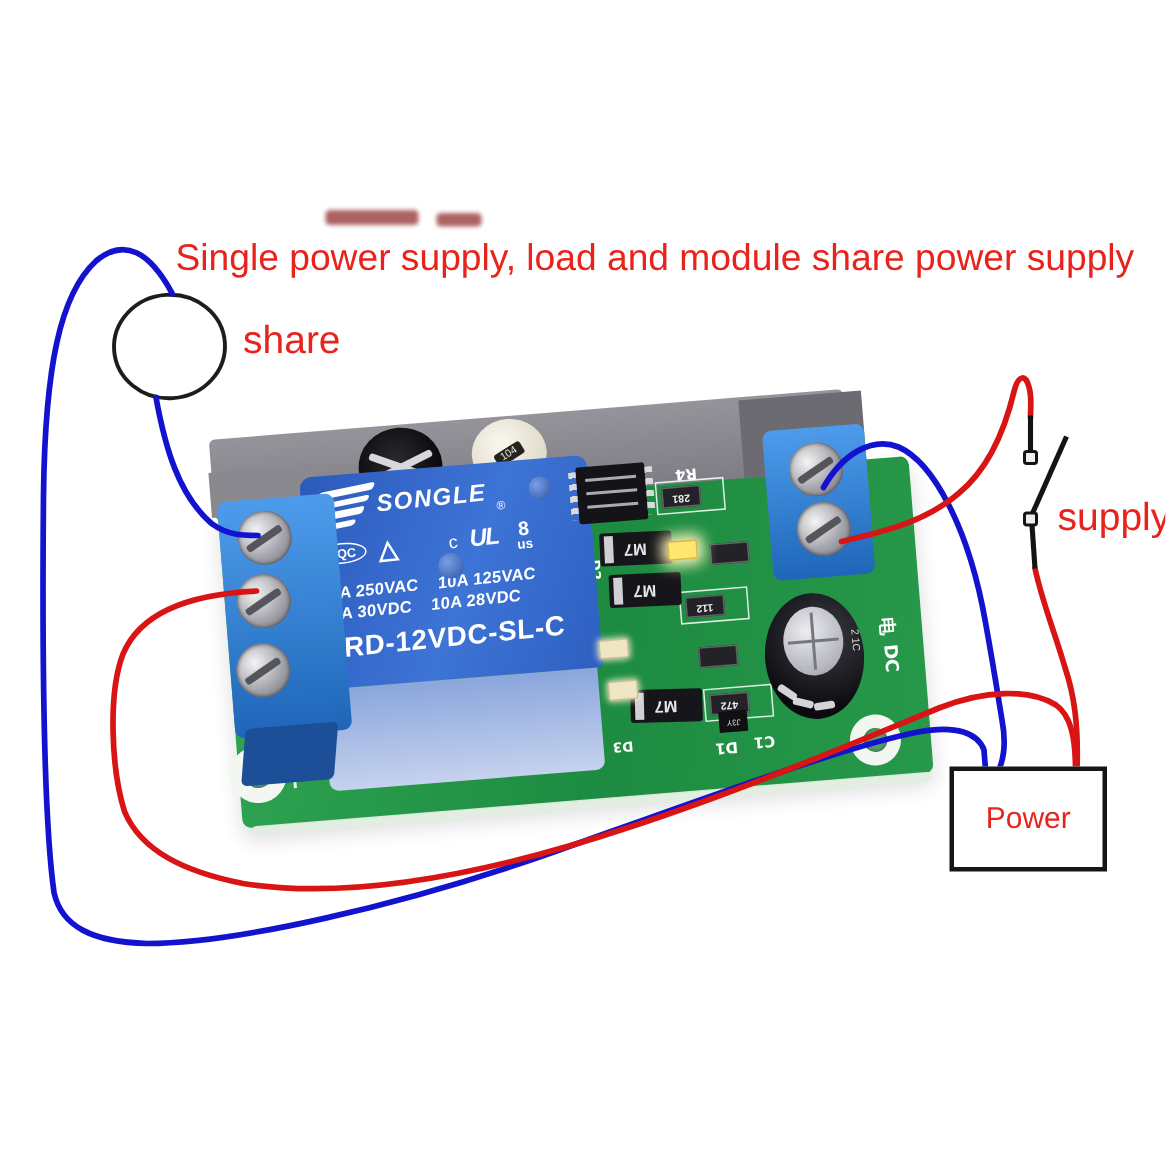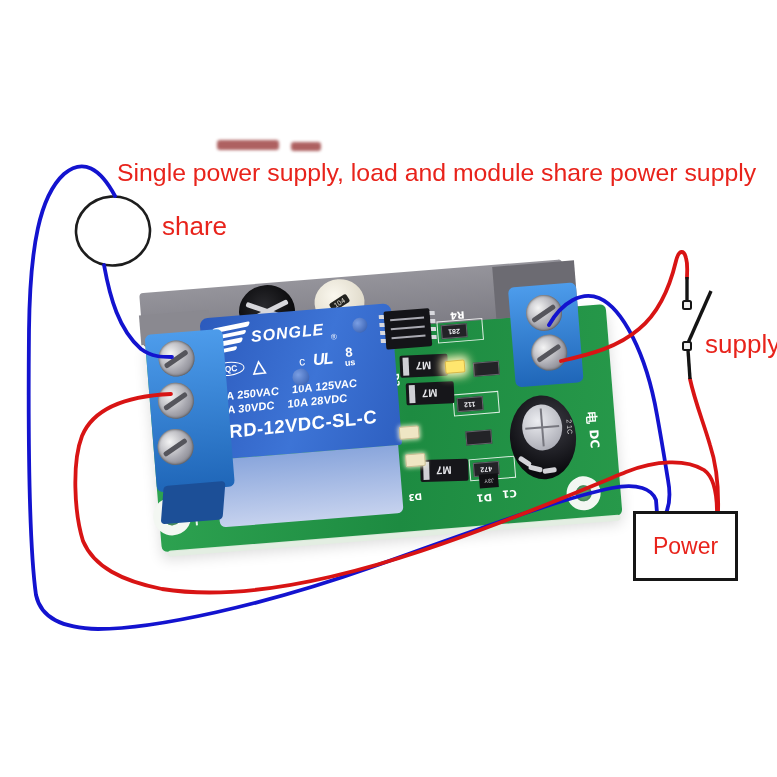--- a/index.html
+++ b/index.html
@@ -10,21 +10,21 @@
   
   .red-text{color:#e8231b;white-space:nowrap;}
   #title{left:117px;top:159px;font-size:24.8px;letter-spacing:0px;}
   #load-label{left:162px;top:211px;font-size:26px;}
   #switch-label{left:705px;top:329px;font-size:26px;}
   .remnant{background:#8c1f1f;border-radius:3px;filter:blur(1.5px);opacity:.7;}
 
   
   #power-box{left:633px;top:511px;width:99px;height:64px;background:#fff;border:3px solid #161616;
              z-index:30;display:flex;align-items:center;justify-content:center;}
-  #power-box span{font-size:23px;}
+  #power-box span{font-size:20px;}
 
   
   #wires{left:0;top:0;z-index:20;pointer-events:none;}
 
   
   #board{left:145px;top:341px;width:462px;height:212px;transform:rotate(-4.6deg);
          transform-origin:0 0;z-index:10;
          background:linear-gradient(100deg,#2fa552,#1d8b41 55%,#27994a);
          border-radius:6px;box-shadow:0 8px 14px rgba(0,0,0,.14);}
   #board::after{content:"";position:absolute;left:6px;right:2px;bottom:-5px;height:6px;

